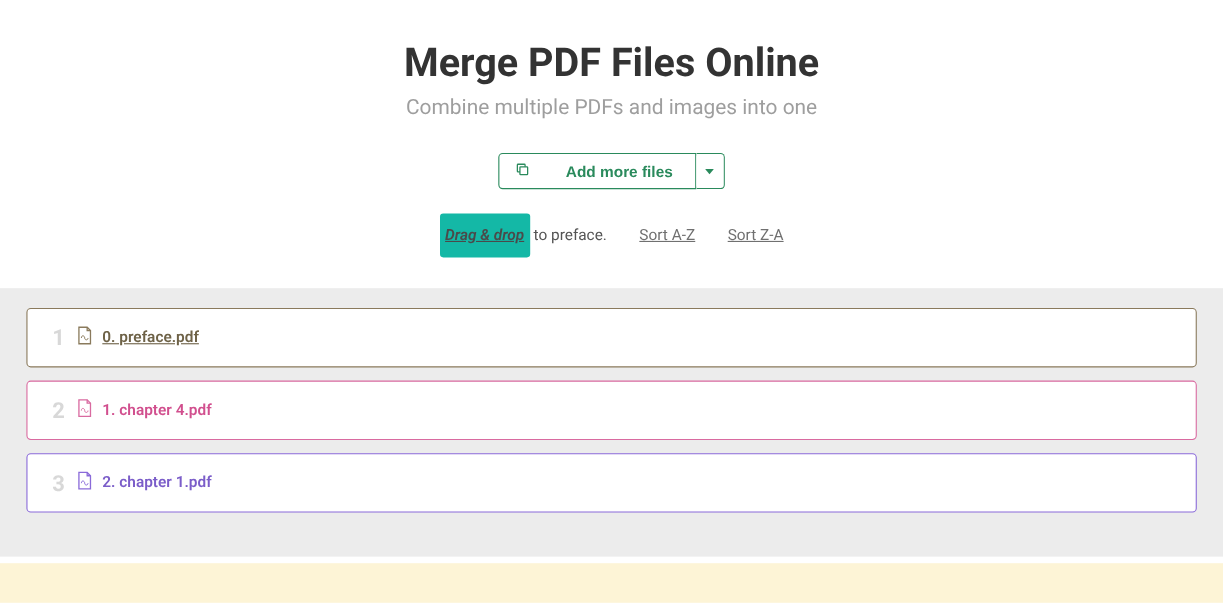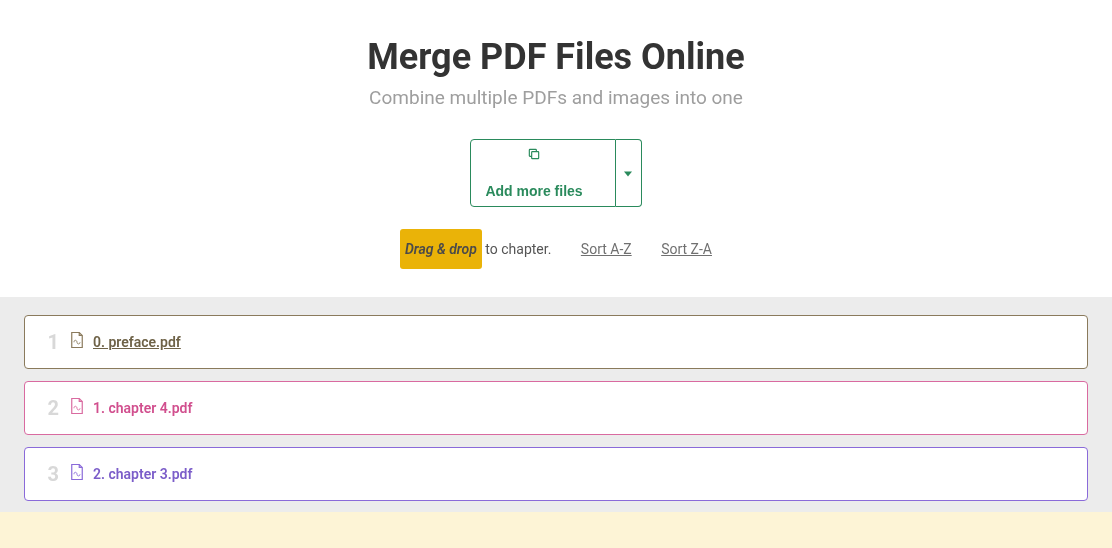--- a/index.html
+++ b/index.html
@@ -31,51 +31,51 @@
       margin-bottom: 34px;
     }
     .add-files-btn {
       display: inline-flex;
       align-items: center;
       border: 1px solid #2a8a5c;
       background: #ffffff;
       color: #2a8a5c;
       font-size: 14px;
       font-weight: 600;
-      padding: 7px 32px 7px 14px;
+      padding: 7px 20px 7px 14px;
       border-radius: 4px 0 0 4px;
       cursor: pointer;
-      gap: 19px;
-      flex-direction: column;
+      gap: 32px;
     }
     .add-files-dropdown {
       display: inline-flex;
       align-items: center;
       justify-content: center;
       border: 1px solid #2a8a5c;
       border-left: none;
       background: #ffffff;
       color: #2a8a5c;
       width: 26px;
       border-radius: 0 4px 4px 0;
       cursor: pointer;
     }
     .hint-row {
       text-align: center;
       font-size: 14px;
       color: #555;
       margin-bottom: 40px;
     }
     .hint-highlight {
-      background: #eab308;
+      background: #14b8a6;
       font-style: italic;
       font-weight: 600;
       padding: 12px 5px;
       border-radius: 3px;
       color: #4a4a4a;
+      text-decoration: underline;
     }
     .hint-rest {
       color: #555;
     }
     .sort-link {
       color: #707070;
       text-decoration: underline;
       margin-left: 26px;
       cursor: pointer;
     }
@@ -143,21 +143,21 @@
     <button class="add-files-dropdown">
       <span>
         <svg width="8" height="8" viewBox="0 0 10 6" fill="#2a8a5c">
           <path d="M0 0 L5 6 L10 0 Z"></path>
         </svg>
       </span>
     </button>
   </div>
 
   <div class="hint-row">
-    <span class="hint-highlight">Drag &amp; drop</span><span class="hint-rest"> to chapter.</span>
+    <span class="hint-highlight">Drag &amp; drop</span><span class="hint-rest"> to preface.</span>
     <a class="sort-link">Sort A-Z</a>
     <a class="sort-link">Sort Z-A</a>
   </div>
 </div>
 
 <div class="file-list-area">
 
   <div class="file-row file-row-1">
     <span class="file-index">1</span>
     <span class="file-icon">
@@ -184,18 +184,18 @@
 
   <div class="file-row file-row-3">
     <span class="file-index">3</span>
     <span class="file-icon">
       <svg width="16" height="18" viewBox="0 0 20 24" fill="none" stroke="#8a6ad9" stroke-width="1.6">
         <path d="M3 2 h10 l4 4 v16 h-14 z"></path>
         <path d="M13 2 v4 h4"></path>
         <path d="M6 15 c0-4 4-3 4 0 c0 3 4 3 4 0" stroke-width="1.2"></path>
       </svg>
     </span>
-    <span class="file-name">2. chapter 3.pdf</span>
+    <span class="file-name">2. chapter 1.pdf</span>
   </div>
 
 </div>
 
 <div class="bottom-band"></div>
 
 </body></html>

